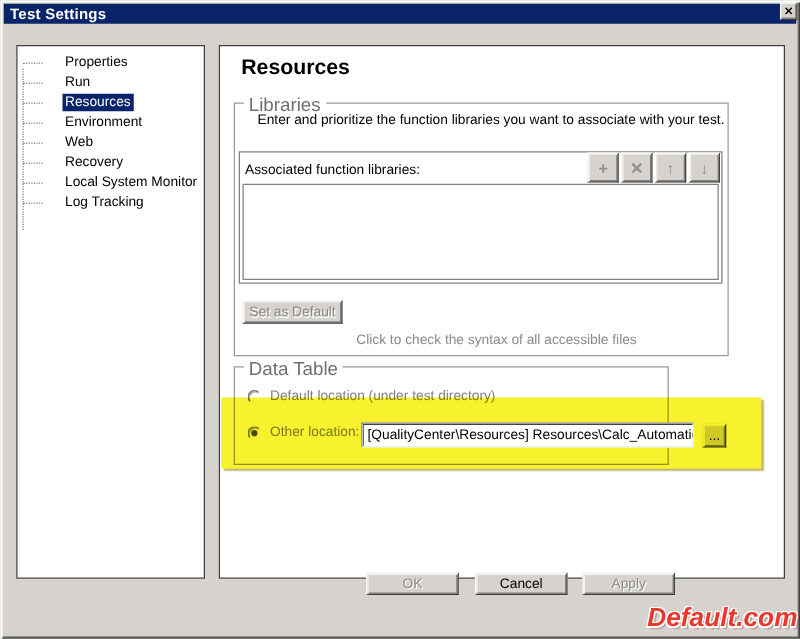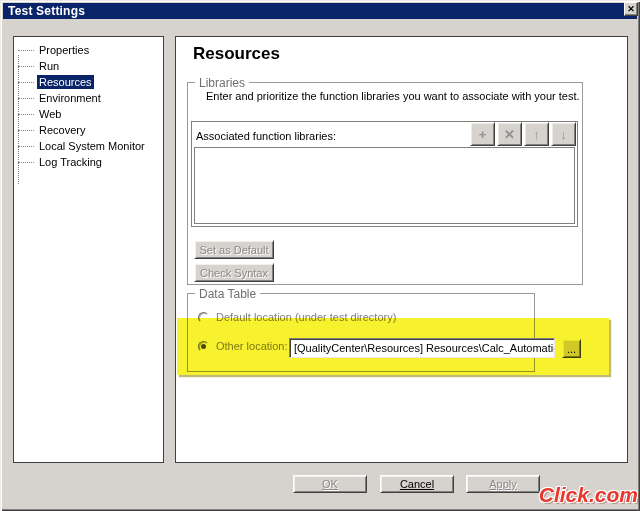--- a/index.html
+++ b/index.html
@@ -40,39 +40,39 @@
   }
 
   
   .tree { position:absolute; left:0; top:5px; right:0; }
   .tree-vline {
     position:absolute; left:4px; top:13px; height:129px;
     border-left:1px dotted #808080;
   }
   .tree-row {
     position:relative; height:16px; display:flex; align-items:center;
-    padding-left:23px; cursor:default; white-space:nowrap;
+    padding-left:36px; cursor:default; white-space:nowrap;
   }
   .tree-row::before {
     content:""; position:absolute; left:4px; top:8px; width:16px;
     border-top:1px dotted #808080;
   }
   .tree-row .lbl { padding:1px 2px; }
   .tree-row.selected .lbl { background:#0a246a; color:#fff; }
 
   
   .page-heading { position:absolute; left:17px; top:7px; font-size:17px; font-weight:bold; }
 
   .groupbox {
     position:absolute; border:1px solid #9a9a9a;
     box-shadow: 1px 1px 0 #ffffff, inset 1px 1px 0 #ffffff;
   }
   .groupbox .legend {
     position:absolute; left:7px; top:-7px; background:#fff; padding:0 4px;
-    color:#6f6f6f; font-size:12px; white-space:nowrap;
+    color:#6f6f6f; font-size:15px; white-space:nowrap;
   }
   .gb-libraries { left:11px; top:45px; width:396px; height:203px; }
   .gb-datatable { left:11px; top:256px; width:348px; height:79px; }
 
   .instruction { position:absolute; left:6px; top:7px; white-space:nowrap;padding-left:12px; }
 
   .lib-container {
     position:absolute; left:3px; top:38px; width:387px; height:106px;
     background:#fff; border:1px solid #808080;
   }
@@ -126,21 +126,21 @@
   .btn-browse { position:absolute; left:374px; top:45px; width:19px; height:19px; z-index:10; }
 
   
   .highlight {
     position:absolute; left:1px; top:281px; width:432px; height:57px; z-index:20;
     background:#f8f22e; mix-blend-mode:multiply;
     box-shadow: 2px 2px 1px rgba(140,130,10,0.55);
   }
 
   
-  .footer-btn { position:absolute; top:475px; width:74px; height:18px;text-decoration:underline; }
+  .footer-btn { position:absolute; top:458px; width:74px; height:18px; }
   .btn-ok { left:293px; }
   .btn-cancel { left:380px; }
   .btn-apply { left:466px; }
   .btn-help { left:553px; }
 
   .watermark {
     position:absolute; right:2px; top:483px; z-index:50;
     font-size:21px; font-weight:bold; font-style:italic; color:#e8372c; letter-spacing:0;
     text-shadow:-1px -1px 0 #fff, 1px -1px 0 #fff, -1px 1px 0 #fff, 1px 1px 0 #fff, 2px 2px 1px rgba(130,20,10,0.35);
     white-space:nowrap;
@@ -208,21 +208,21 @@
               <span>↑</span>
             </div>
           <div class="tool-btn">
               <span>↓</span>
             </div>
         </div>
         <div class="listbox"></div>
       </div>
 
       <div class="dlg-btn disabled btn-setdefault">Set as Default</div>
-      <div class="dlg-btn disabled btn-checksyntax">Check Syntax</div>
+      <div class="syntax-hint">Click to check the syntax of all accessible files</div>
     </div>
 
     <div class="groupbox gb-datatable">
       <span class="legend">Data Table</span>
 
       <div class="radio-row row-default">
         <span class="radio"></span>
         <span class="rlabel">Default location (under test directory)</span>
       </div>
 
@@ -235,14 +235,14 @@
       <div class="dlg-btn btn-browse">...</div>
     </div>
 
     <div class="highlight"></div>
   </div>
 
   <div class="dlg-btn disabled footer-btn btn-ok">OK</div>
   <div class="dlg-btn footer-btn btn-cancel">Cancel</div>
   <div class="dlg-btn disabled footer-btn btn-apply">Apply</div>
 
-  <div class="watermark">Click.com</div>
+  <div class="watermark">Default.com</div>
 </div>
 
 </body></html>

